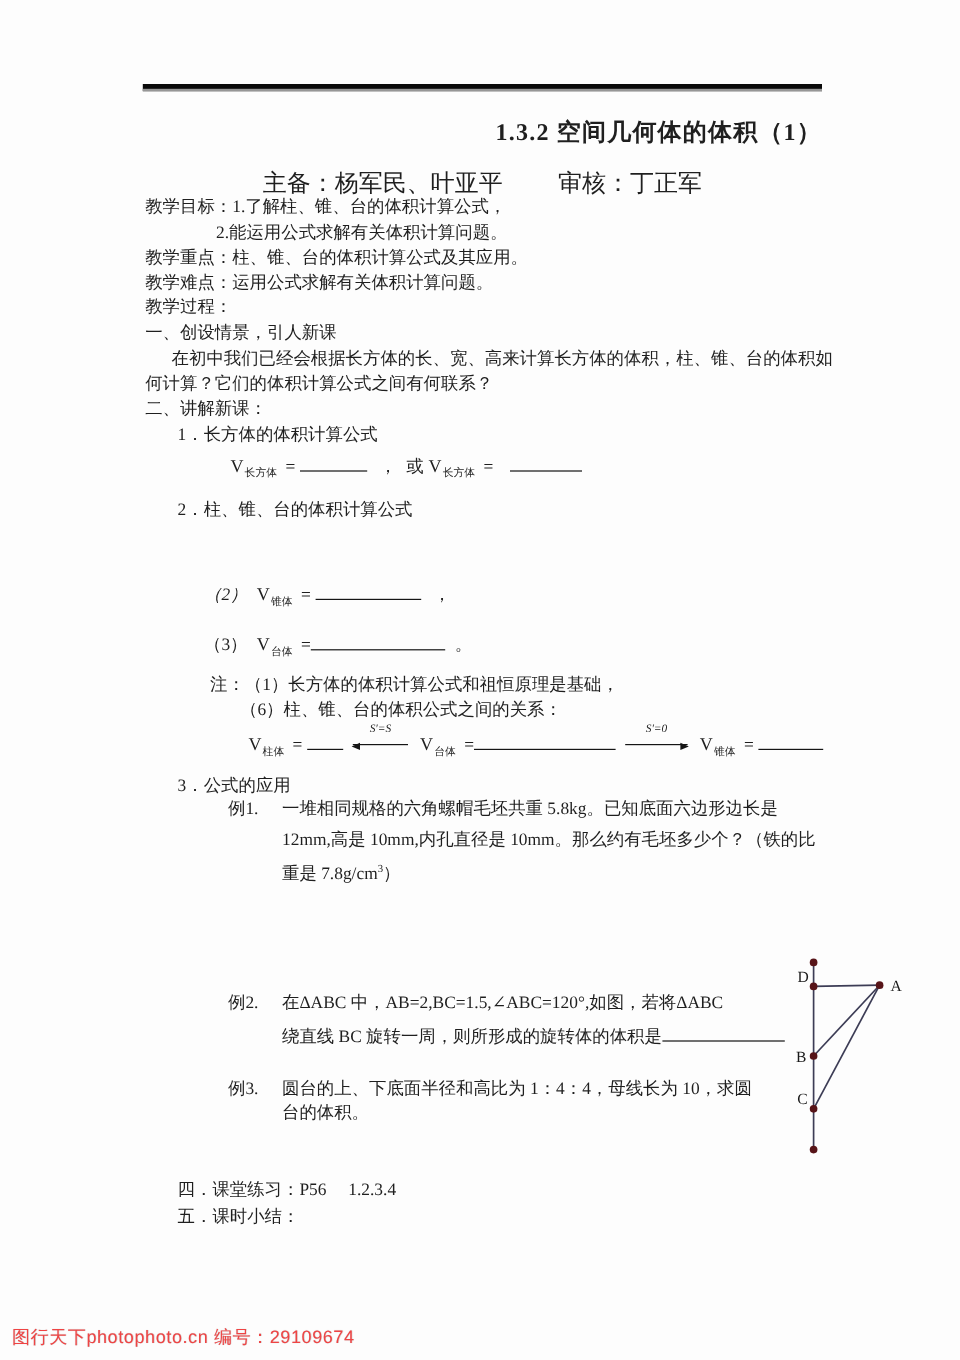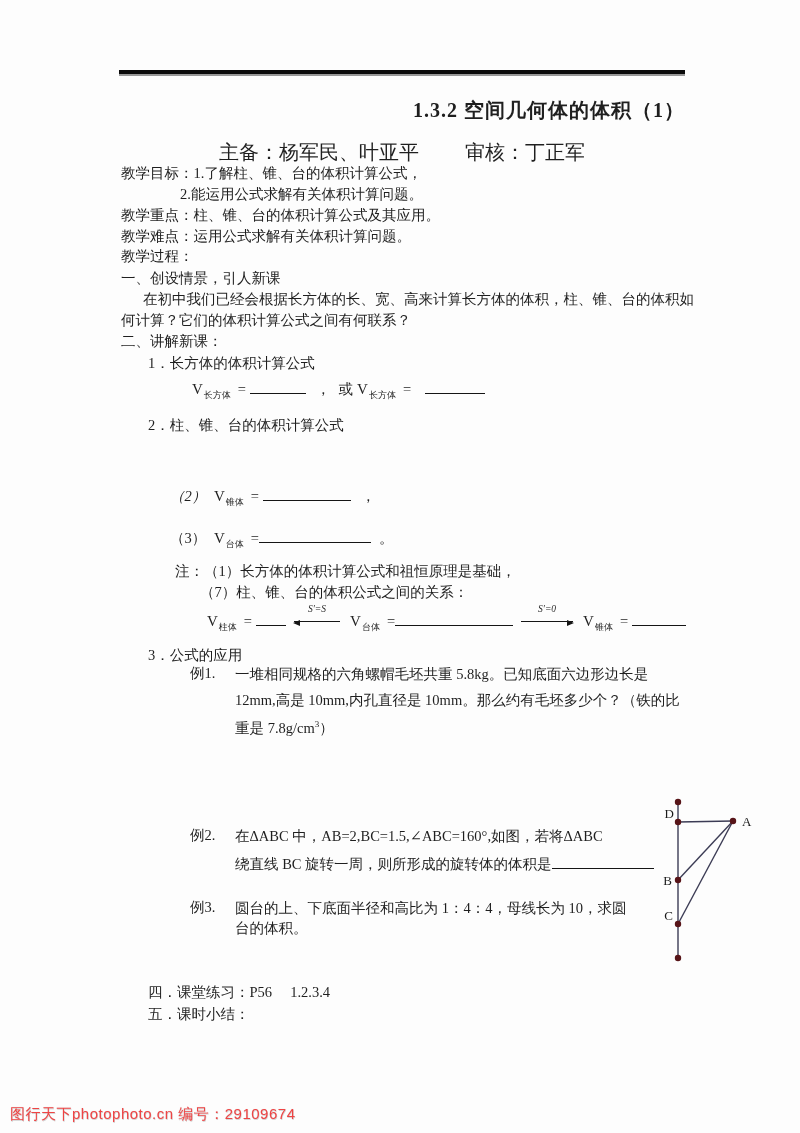--- a/index.html
+++ b/index.html
@@ -99,37 +99,37 @@
 
   <div class="tline" style="top:486px;left:170px">
     <span class="no it">（2）</span><span class="V">V</span><sub>锥体</sub><span class="eq">=</span><span class="blank" style="width:88px"></span><span style="margin-left:10px">，</span>
   </div>
 
   <div class="tline" style="top:528px;left:170px">
     <span class="no">（3）</span><span class="V">V</span><sub>台体</sub><span class="eq" style="margin-right:0">=</span><span class="blank" style="width:112px"></span><span style="margin-left:8px">。</span>
   </div>
 
   <div class="tline" style="top:561px;left:175px">注：（1）长方体的体积计算公式和祖恒原理是基础，</div>
-  <div class="tline" style="top:582px;left:200px">（7）柱、锥、台的体积公式之间的关系：</div>
+  <div class="tline" style="top:582px;left:200px">（6）柱、锥、台的体积公式之间的关系：</div>
 
   <div class="tline" style="top:611px;left:207px">
     <span class="V">V</span><sub>柱体</sub><span class="eq">=</span><span class="blank" style="width:30px"></span><span class="arrow left" style="width:46px"><span class="head"></span><span class="lbl">S′=S</span></span><span class="V">V</span><sub>台体</sub><span class="eq" style="margin-right:0">=</span><span class="blank" style="width:118px"></span><span class="arrow right" style="width:52px"><span class="head"></span><span class="lbl">S′=0</span></span><span class="V">V</span><sub>锥体</sub><span class="eq">=</span><span class="blank" style="width:54px"></span>
   </div>
 
   <div class="tline" style="top:645px;left:148px">3．公式的应用</div>
 
   <div class="exlabel" style="top:664px;left:190px">例1.</div>
   <div class="tline" style="top:664px;left:235px">一堆相同规格的六角螺帽毛坯共重 5.8kg。已知底面六边形边长是</div>
   <div class="tline" style="top:690px;left:235px">12mm,高是 10mm,内孔直径是 10mm。那么约有毛坯多少个？（铁的比</div>
   <div class="tline" style="top:714px;left:235px">
     <span>重是 7.8g/cm</span><sup>3</sup><span>）</span>
   </div>
 
   <div class="exlabel" style="top:826px;left:190px">例2.</div>
-  <div class="tline" style="top:826px;left:235px">在ΔABC 中，AB=2,BC=1.5,∠ABC=160°,如图，若将ΔABC</div>
+  <div class="tline" style="top:826px;left:235px">在ΔABC 中，AB=2,BC=1.5,∠ABC=120°,如图，若将ΔABC</div>
   <div class="tline" style="top:854px;left:235px">
     <span>绕直线 BC 旋转一周，则所形成的旋转体的体积是</span><span class="blank" style="width:102px"></span>
   </div>
 
   <div class="exlabel" style="top:898px;left:190px">例3.</div>
   <div class="tline" style="top:898px;left:235px">圆台的上、下底面半径和高比为 1：4：4，母线长为 10，求圆</div>
   <div class="tline" style="top:918px;left:235px">台的体积。</div>
 
   <svg class="figure-svg" width="130" height="185" viewBox="0 0 130 185">
     <line x1="38" y1="12" x2="38" y2="168" stroke="#3c3c55" stroke-width="1.4"></line>

